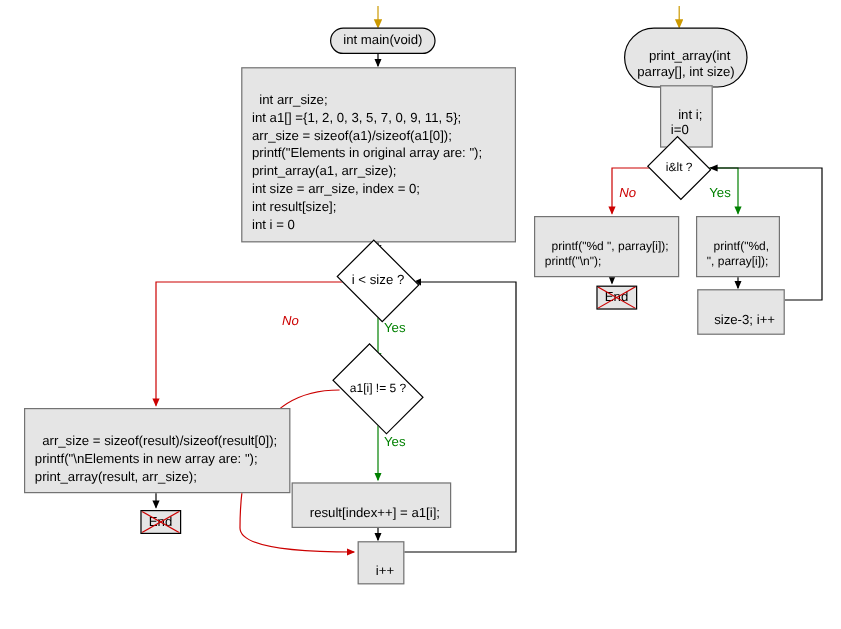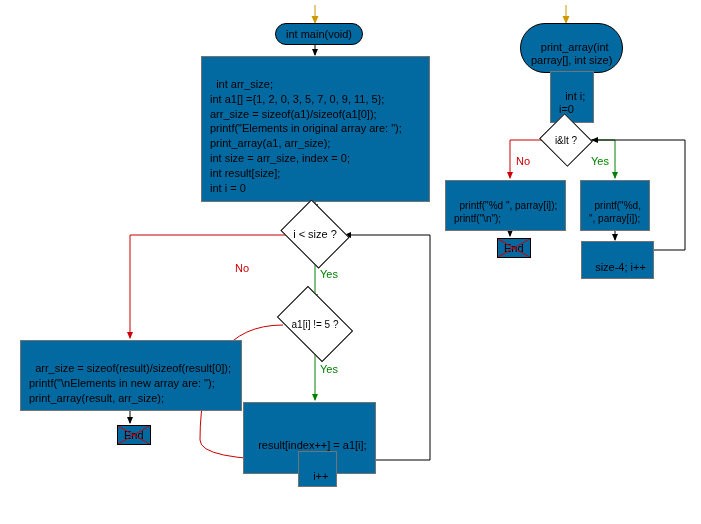--- a/index.html
+++ b/index.html
@@ -8,21 +8,21 @@
     padding: 0;
     font-family: Arial, sans-serif;
     font-size: 11px;
     background: #fff;
     width: 701px;
     height: 524px;
     position: relative;
   }
   .node {
     position: absolute;
-    background: #0369a1;
+    background: #e5e5e5;
     text-align: center;
   }
   .terminator {
     border: 1px solid #000;
     border-radius: 50px;
     padding: 4px 10px;
   }
   .process {
     border: 1px solid #737373;
     padding: 5px 8px;
@@ -61,21 +61,21 @@
     transform: translate(-50%, -50%);
     white-space: nowrap;
     text-align: left;
     font-size: 11px;
   }
   .label {
     position: absolute;
     font-size: 11px;
   }
   .yes { color: #008000; }
-  .no { color: #cc0000; }
+  .no { color: #cc0000; font-style: italic; }
   svg.connectors {
     position: absolute;
     left: 0;
     top: 0;
     width: 701px;
     height: 524px;
     pointer-events: none;
   }
   .arrowhead {
     fill: #000;
@@ -167,21 +167,21 @@
 <div class="label yes" style="left:320px; top:268px;">Yes</div>
 <div class="label no" style="left:235px; top:262px;">No</div>
 
 <div class="diamond" style="left:283px; top:302px; width:64px; height:44px;">
   <div class="diamond-shape"></div>
   <div class="diamond-text" style="font-size:10px;">a1[i] != 5 ?</div>
 </div>
 <div class="label yes" style="left:320px; top:363px;">Yes</div>
 <div class="label no" style="left:215px; top:400px;">No</div>
 
-<div class="node process center" style="left:243px; top:402px; padding:20px 8px;">
+<div class="node process center" style="left:243px; top:402px; padding:3px 8px;">
   <span>result[index++] = a1[i];</span>
 </div>
 
 <div class="node process center" style="left:298px; top:451px; padding:2px 8px;">
   <span>i++</span>
 </div>
 
 <div class="node process" style="left:20px; top:340px; width:222px;">
   <span>arr_size = sizeof(result)/sizeof(result[0]);
 printf("\nElements in new array are: ");
@@ -217,21 +217,21 @@
   <span>printf("%d ", parray[i]);
 printf("\n");</span>
 </div>
 
 <div class="node process" style="left:580px; top:180px; font-size:10px; line-height:1.3;">
   <span>printf("%d,
 ", parray[i]);</span>
 </div>
 
 <div class="node process center" style="left:581px; top:241px; padding:3px 7px;">
-  <span>size-4; i++</span>
+  <span>size-3; i++</span>
 </div>
 
 <div class="node end-node" style="left:497px; top:238px;">
   <span>End</span>
   <svg class="end-cross" viewBox="0 0 30 20" preserveAspectRatio="none">
     <line x1="0" y1="0" x2="30" y2="20" stroke="#cc0000" stroke-width="1"></line>
     <line x1="30" y1="0" x2="0" y2="20" stroke="#cc0000" stroke-width="1"></line>
   </svg>
 </div>
 

